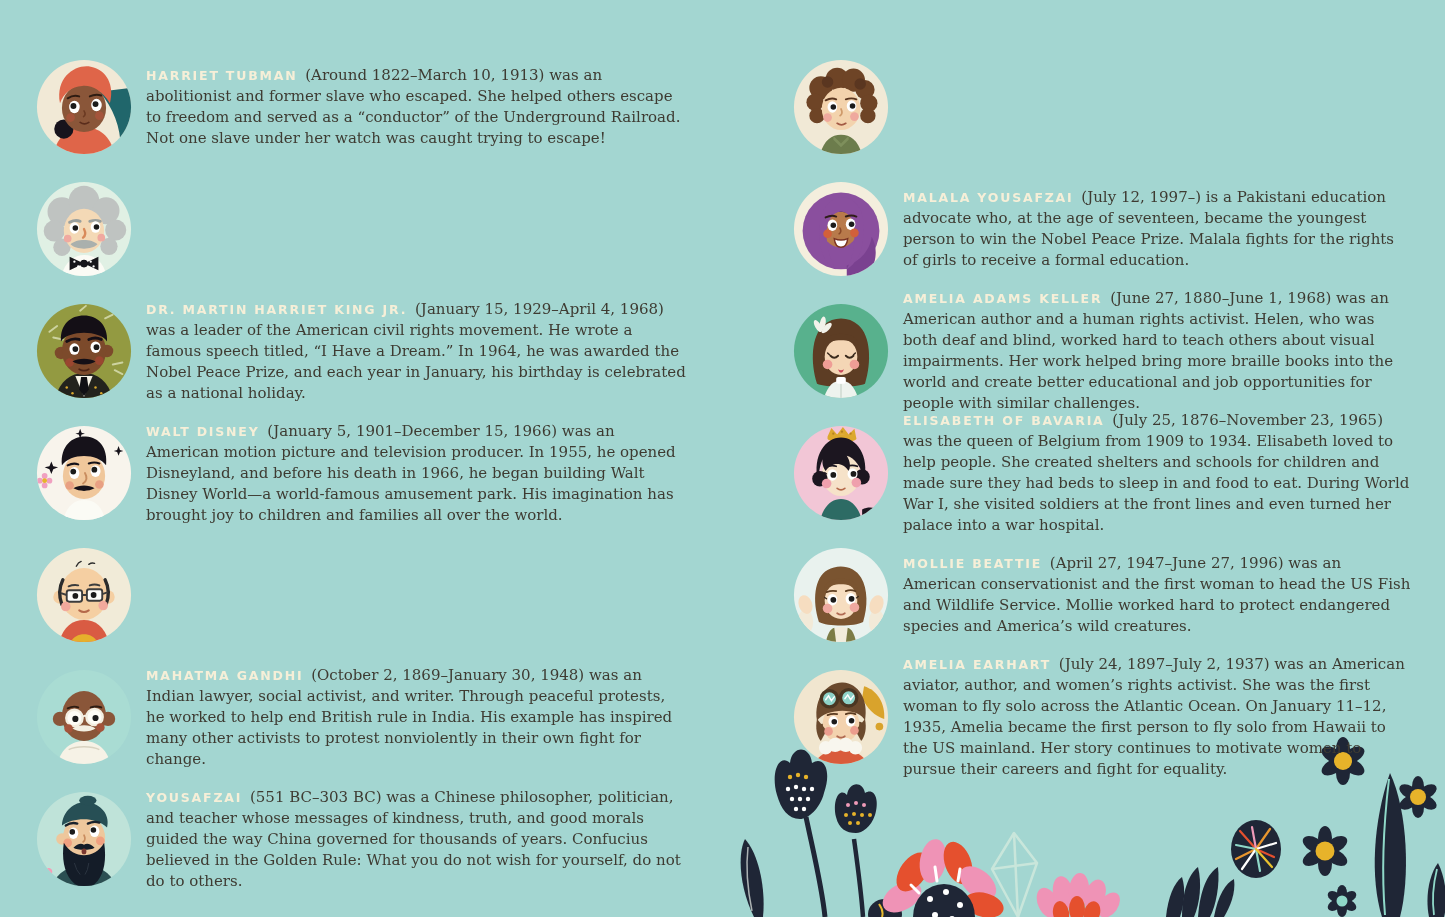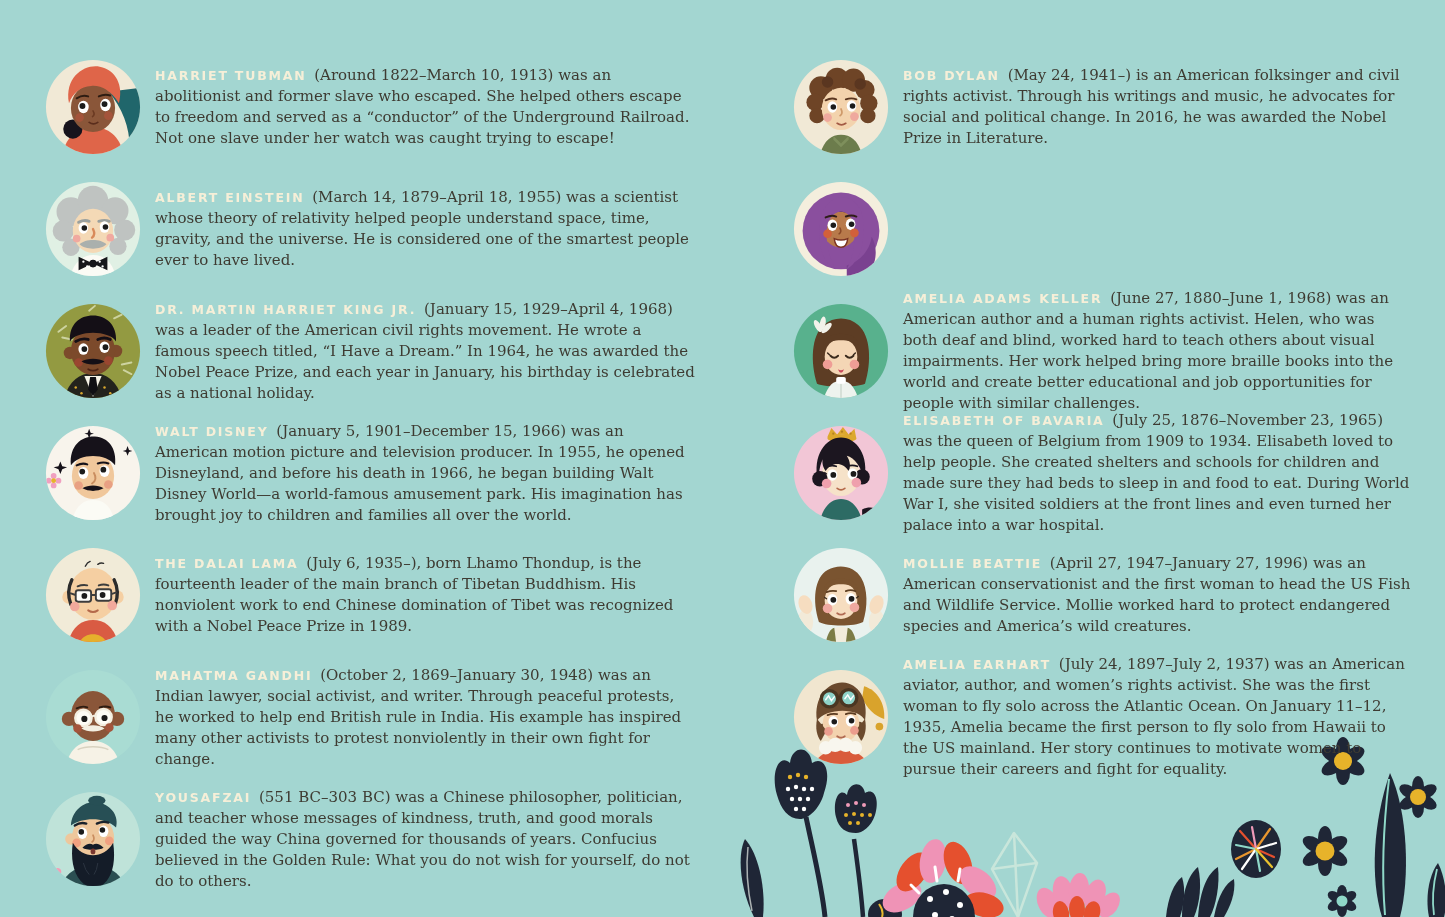--- a/index.html
+++ b/index.html
@@ -4,21 +4,21 @@
 <style>
   html,body{margin:0;padding:0;}
   body{
     width:1445px;height:917px;overflow:hidden;position:relative;
     background:#a3d6d1;
     font-family:"DejaVu Serif", serif;
   }
   .page{position:absolute;inset:0;}
   .decor{position:absolute;right:0;bottom:0;width:715px;height:180px;z-index:1;}
   .col{position:absolute;top:46px;display:flex;flex-direction:column;z-index:2;}
-  .col-left{left:45px;width:650px;}
+  .col-left{left:36px;width:650px;}
   .col-right{left:793px;width:618px;}
   .entry{display:flex;align-items:center;height:122px;}
   .avatar{flex:0 0 96px;width:96px;height:96px;margin-right:14px;}
   .avatar svg{display:block;width:96px;height:96px;}
   .bio{flex:1;margin:0;font-size:15px;line-height:21px;color:#3e3b32;}
   .pname{
     font-family:"DejaVu Sans", sans-serif;font-weight:bold;
     font-size:12.5px;letter-spacing:1.8px;color:#f6efd8;margin-right:3px;
   }
 </style>
@@ -237,21 +237,20 @@
               <circle cx="50" cy="86" r="4" fill="#17171b"></circle>
         <g fill="#fff">
                 <circle cx="40" cy="84" r="1.2"></circle>
                 <circle cx="44" cy="89" r="1.2"></circle>
                 <circle cx="57" cy="84" r="1.2"></circle>
                 <circle cx="60" cy="89" r="1.2"></circle>
               </g>
         </g>
           </svg>
       </div>
-      <p class="bio"><span class="pname">ALBERT EINSTEIN</span> <span>(March 14, 1879–April 18, 1955) was a scientist whose theory of relativity helped people understand space, time, gravity, and the universe. He is considered one of the smartest people ever to have lived.</span></p>
     </div>
 
     <div class="entry">
       <div class="avatar">
         <svg viewBox="0 0 100 100">
             <defs>
               <clipPath id="c3">
                 <circle cx="50" cy="50" r="49"></circle>
               </clipPath>
             </defs>
@@ -356,21 +355,20 @@
         <rect x="53" y="44" width="16" height="12" rx="2.5" fill="#fdfdfa" stroke="#3c3c3c" stroke-width="2"></rect>
         <path d="M48 50 L53 50 M32 50 L26 48 M69 49 L75 47" stroke="#3c3c3c" stroke-width="2" fill="none"></path>
         <circle cx="41" cy="51" r="3" fill="#1b1b1b"></circle>
               <circle cx="60" cy="50" r="3" fill="#1b1b1b"></circle>
         <circle cx="31" cy="62" r="5" fill="#f2a99c"></circle>
               <circle cx="70" cy="61" r="5" fill="#f2a99c"></circle>
         <path d="M45 66 q5 3.5 10 0" stroke="#b5694a" stroke-width="2" fill="none" stroke-linecap="round"></path>
         </g>
           </svg>
       </div>
-      <p class="bio"><span class="pname">THE DALAI LAMA</span> <span>(July 6, 1935–), born Lhamo Thondup, is the fourteenth leader of the main branch of Tibetan Buddhism. His nonviolent work to end Chinese domination of Tibet was recognized with a Nobel Peace Prize in 1989.</span></p>
     </div>
 
     <div class="entry">
       <div class="avatar">
         <svg viewBox="0 0 100 100">
             <defs>
               <clipPath id="c6">
                 <circle cx="50" cy="50" r="49"></circle>
               </clipPath>
             </defs>
@@ -466,21 +464,20 @@
         <ellipse cx="61" cy="49" rx="5" ry="6" fill="#fff"></ellipse>
               <circle cx="62" cy="49" r="2.9" fill="#1b1b1b"></circle>
         <path d="M34 43 q6 -3 11 -1 M55 42 q6 -2 11 0" stroke="#5a3620" stroke-width="2" fill="none" stroke-linecap="round"></path>
         <path d="M50 52 q2.5 5 -1 7" stroke="#cf9a6a" stroke-width="1.8" fill="none" stroke-linecap="round"></path>
         <circle cx="36" cy="61" r="4.5" fill="#efa99e"></circle>
               <circle cx="64" cy="60" r="4.5" fill="#efa99e"></circle>
         <path d="M46 67 q4.5 3 9 0" stroke="#a35a44" stroke-width="1.8" fill="none" stroke-linecap="round"></path>
         </g>
           </svg>
       </div>
-      <p class="bio"><span class="pname">BOB DYLAN</span> <span>(May 24, 1941–) is an American folksinger and civil rights activist. Through his writings and music, he advocates for social and political change. In 2016, he was awarded the Nobel Prize in Literature.</span></p>
     </div>
 
     <div class="entry">
       <div class="avatar">
         <svg viewBox="0 0 100 100">
             <defs>
               <clipPath id="c9">
                 <circle cx="50" cy="50" r="49"></circle>
               </clipPath>
             </defs>
@@ -496,20 +493,21 @@
         <ellipse cx="60" cy="45" rx="5" ry="6" fill="#fff"></ellipse>
               <circle cx="61" cy="45" r="2.9" fill="#1b1b1b"></circle>
         <path d="M34 38 q6 -3 11 -1 M55 37 q6 -2 11 0" stroke="#2e1d18" stroke-width="2" fill="none" stroke-linecap="round"></path>
         <circle cx="36" cy="55" r="4.5" fill="#d2603a"></circle>
               <circle cx="64" cy="54" r="4.5" fill="#d2603a"></circle>
         <path d="M49 49 q2 4 -1 6" stroke="#8a4a28" stroke-width="1.6" fill="none" stroke-linecap="round"></path>
         <path d="M43 60 q7 3 14 0 q-1 9 -7 9 q-6 0 -7 -9 Z" fill="#fff" stroke="#7a3322" stroke-width="1.5"></path>
         </g>
           </svg>
       </div>
+      <p class="bio"><span class="pname">MALALA YOUSAFZAI</span> <span>(July 12, 1997–) is a Pakistani education advocate who, at the age of seventeen, became the youngest person to win the Nobel Peace Prize. Malala fights for the rights of girls to receive a formal education.</span></p>
     </div>
 
     <div class="entry">
       <div class="avatar">
         <svg viewBox="0 0 100 100">
             <defs>
               <clipPath id="c10">
                 <circle cx="50" cy="50" r="49"></circle>
               </clipPath>
             </defs>
@@ -600,21 +598,21 @@
         <ellipse cx="60" cy="54" rx="5.2" ry="6" fill="#fff"></ellipse>
               <circle cx="61" cy="54" r="3" fill="#1b1b1b"></circle>
         <path d="M35 47 q5 -2 10 -1 M55 46 q5 -2 10 0" stroke="#5f3f22" stroke-width="1.8" fill="none" stroke-linecap="round"></path>
         <path d="M35 54 l-2 -1.5 M66 53 l2 -1.5" stroke="#3a2a1c" stroke-width="1.3" stroke-linecap="round"></path>
         <circle cx="36" cy="64" r="5" fill="#efa9a0"></circle>
               <circle cx="64" cy="63" r="5" fill="#efa9a0"></circle>
         <path d="M46 69 q4 3 8 0" stroke="#b06a52" stroke-width="1.8" fill="none" stroke-linecap="round"></path>
         </g>
           </svg>
       </div>
-      <p class="bio"><span class="pname">MOLLIE BEATTIE</span> <span>(April 27, 1947–January 27, 1996) was an American conservationist and the first woman to head the US Fish and Wildlife Service. Mollie worked hard to protect endangered species and America’s wild creatures.</span></p>
+      <p class="bio"><span class="pname">MOLLIE BEATTIE</span> <span>(April 27, 1947–June 27, 1996) was an American conservationist and the first woman to head the US Fish and Wildlife Service. Mollie worked hard to protect endangered species and America’s wild creatures.</span></p>
     </div>
 
     <div class="entry">
       <div class="avatar">
         <svg viewBox="0 0 100 100">
             <defs>
               <clipPath id="c13">
                 <circle cx="50" cy="50" r="49"></circle>
               </clipPath>
             </defs>

